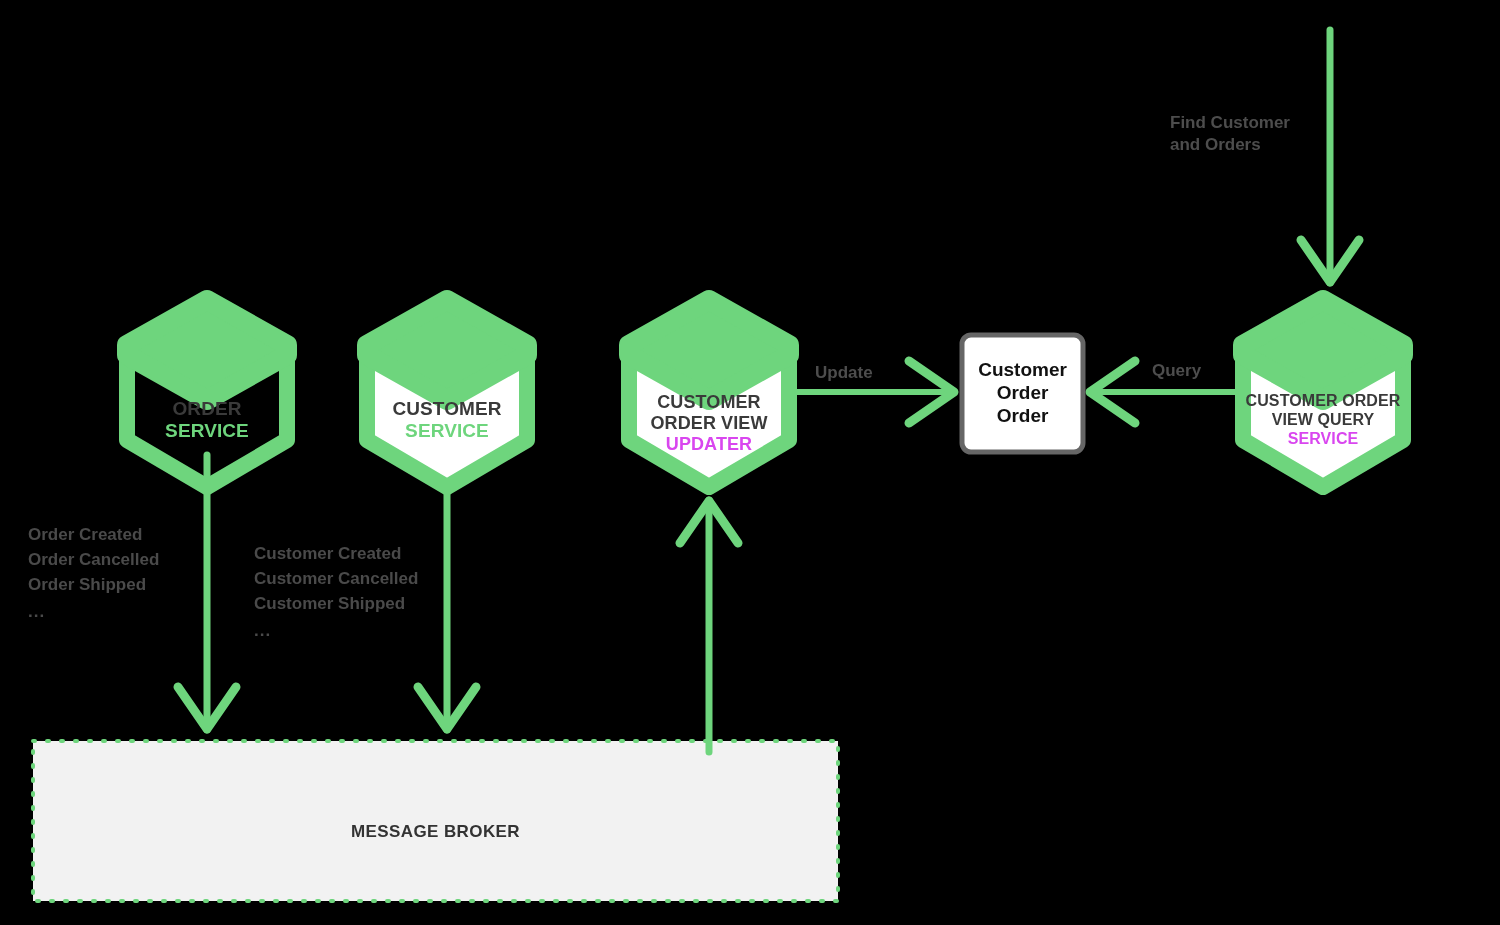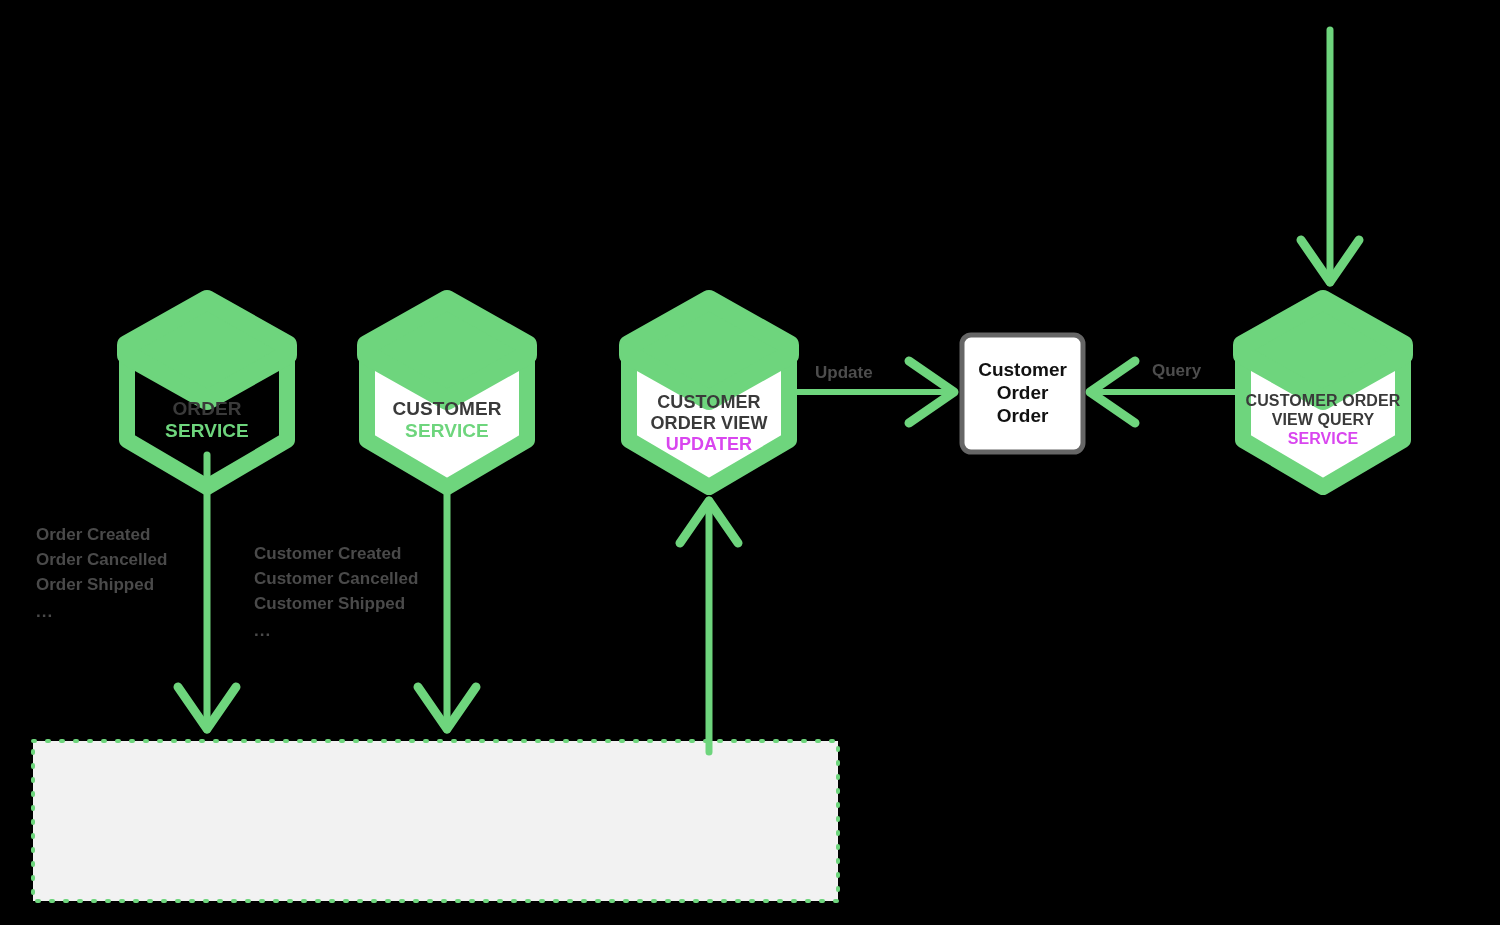--- a/index.html
+++ b/index.html
@@ -168,37 +168,44 @@
     <span class="l1">VIEW QUERY</span>
     <span class="l3">SERVICE</span>
   </div>
 
   <div class="box-label" style="left:962px; top:358px; width:121px;">
     <span style="display:block;">Customer</span>
     <span style="display:block;">Order</span>
     <span style="display:block;">Order</span>
   </div>
 
+  <div class="edge-label" style="left:1170px; top:112px; width:180px;">
+    <span style="display:block;">Find Customer</span>
+    <span style="display:block;">and Orders</span>
+  </div>
 
   <div class="edge-label" style="left:815px; top:362px;">
     <span>Update</span>
   </div>
 
   <div class="edge-label" style="left:1152px; top:360px;">
     <span>Query</span>
   </div>
 
-  <div class="event-list" style="left:36px; top:523px;">
+  <div class="event-list" style="left:28px; top:523px;">
     <span class="ev">Order Created</span>
     <span class="ev">Order Cancelled</span>
     <span class="ev">Order Shipped</span>
     <span class="ellipsis">...</span>
   </div>
 
   <div class="event-list" style="left:254px; top:542px;">
     <span class="ev">Customer Created</span>
     <span class="ev">Customer Cancelled</span>
     <span class="ev">Customer Shipped</span>
     <span class="ellipsis">...</span>
   </div>
 
+  <div class="broker-label" style="left:33px; top:822px; width:805px;">
+    <span>MESSAGE BROKER</span>
+  </div>
 
 </div>
 
 </body></html>

